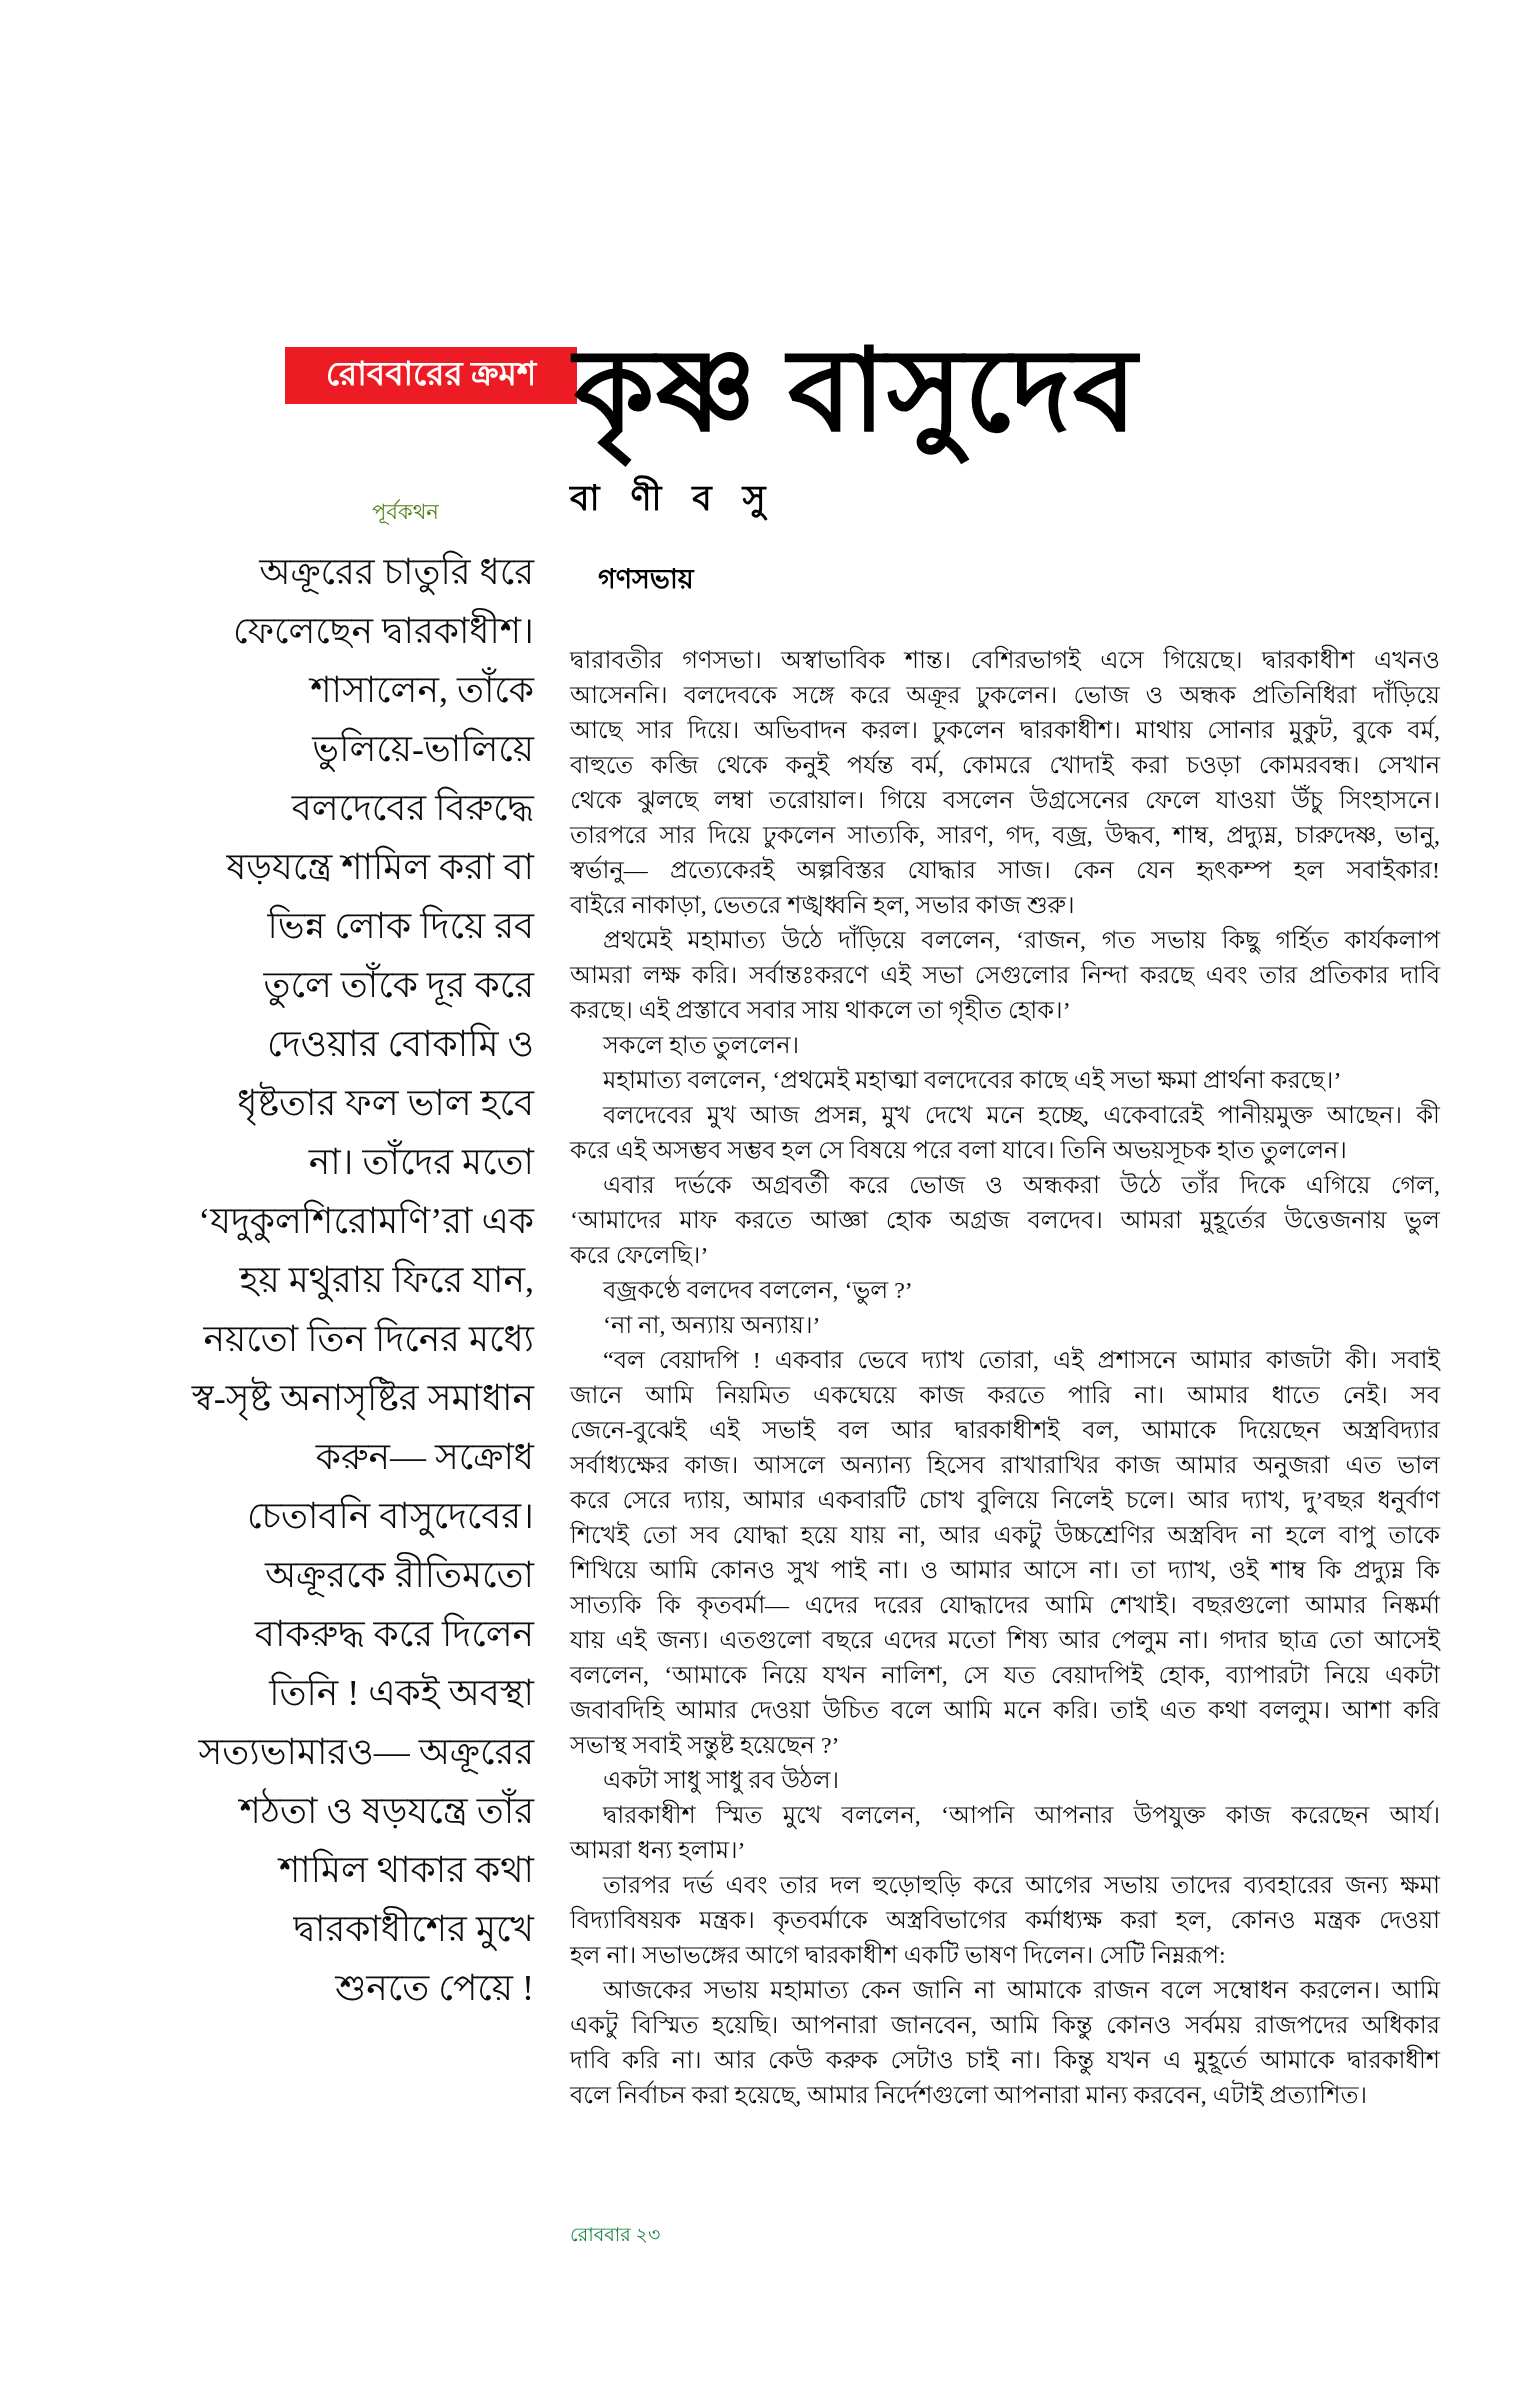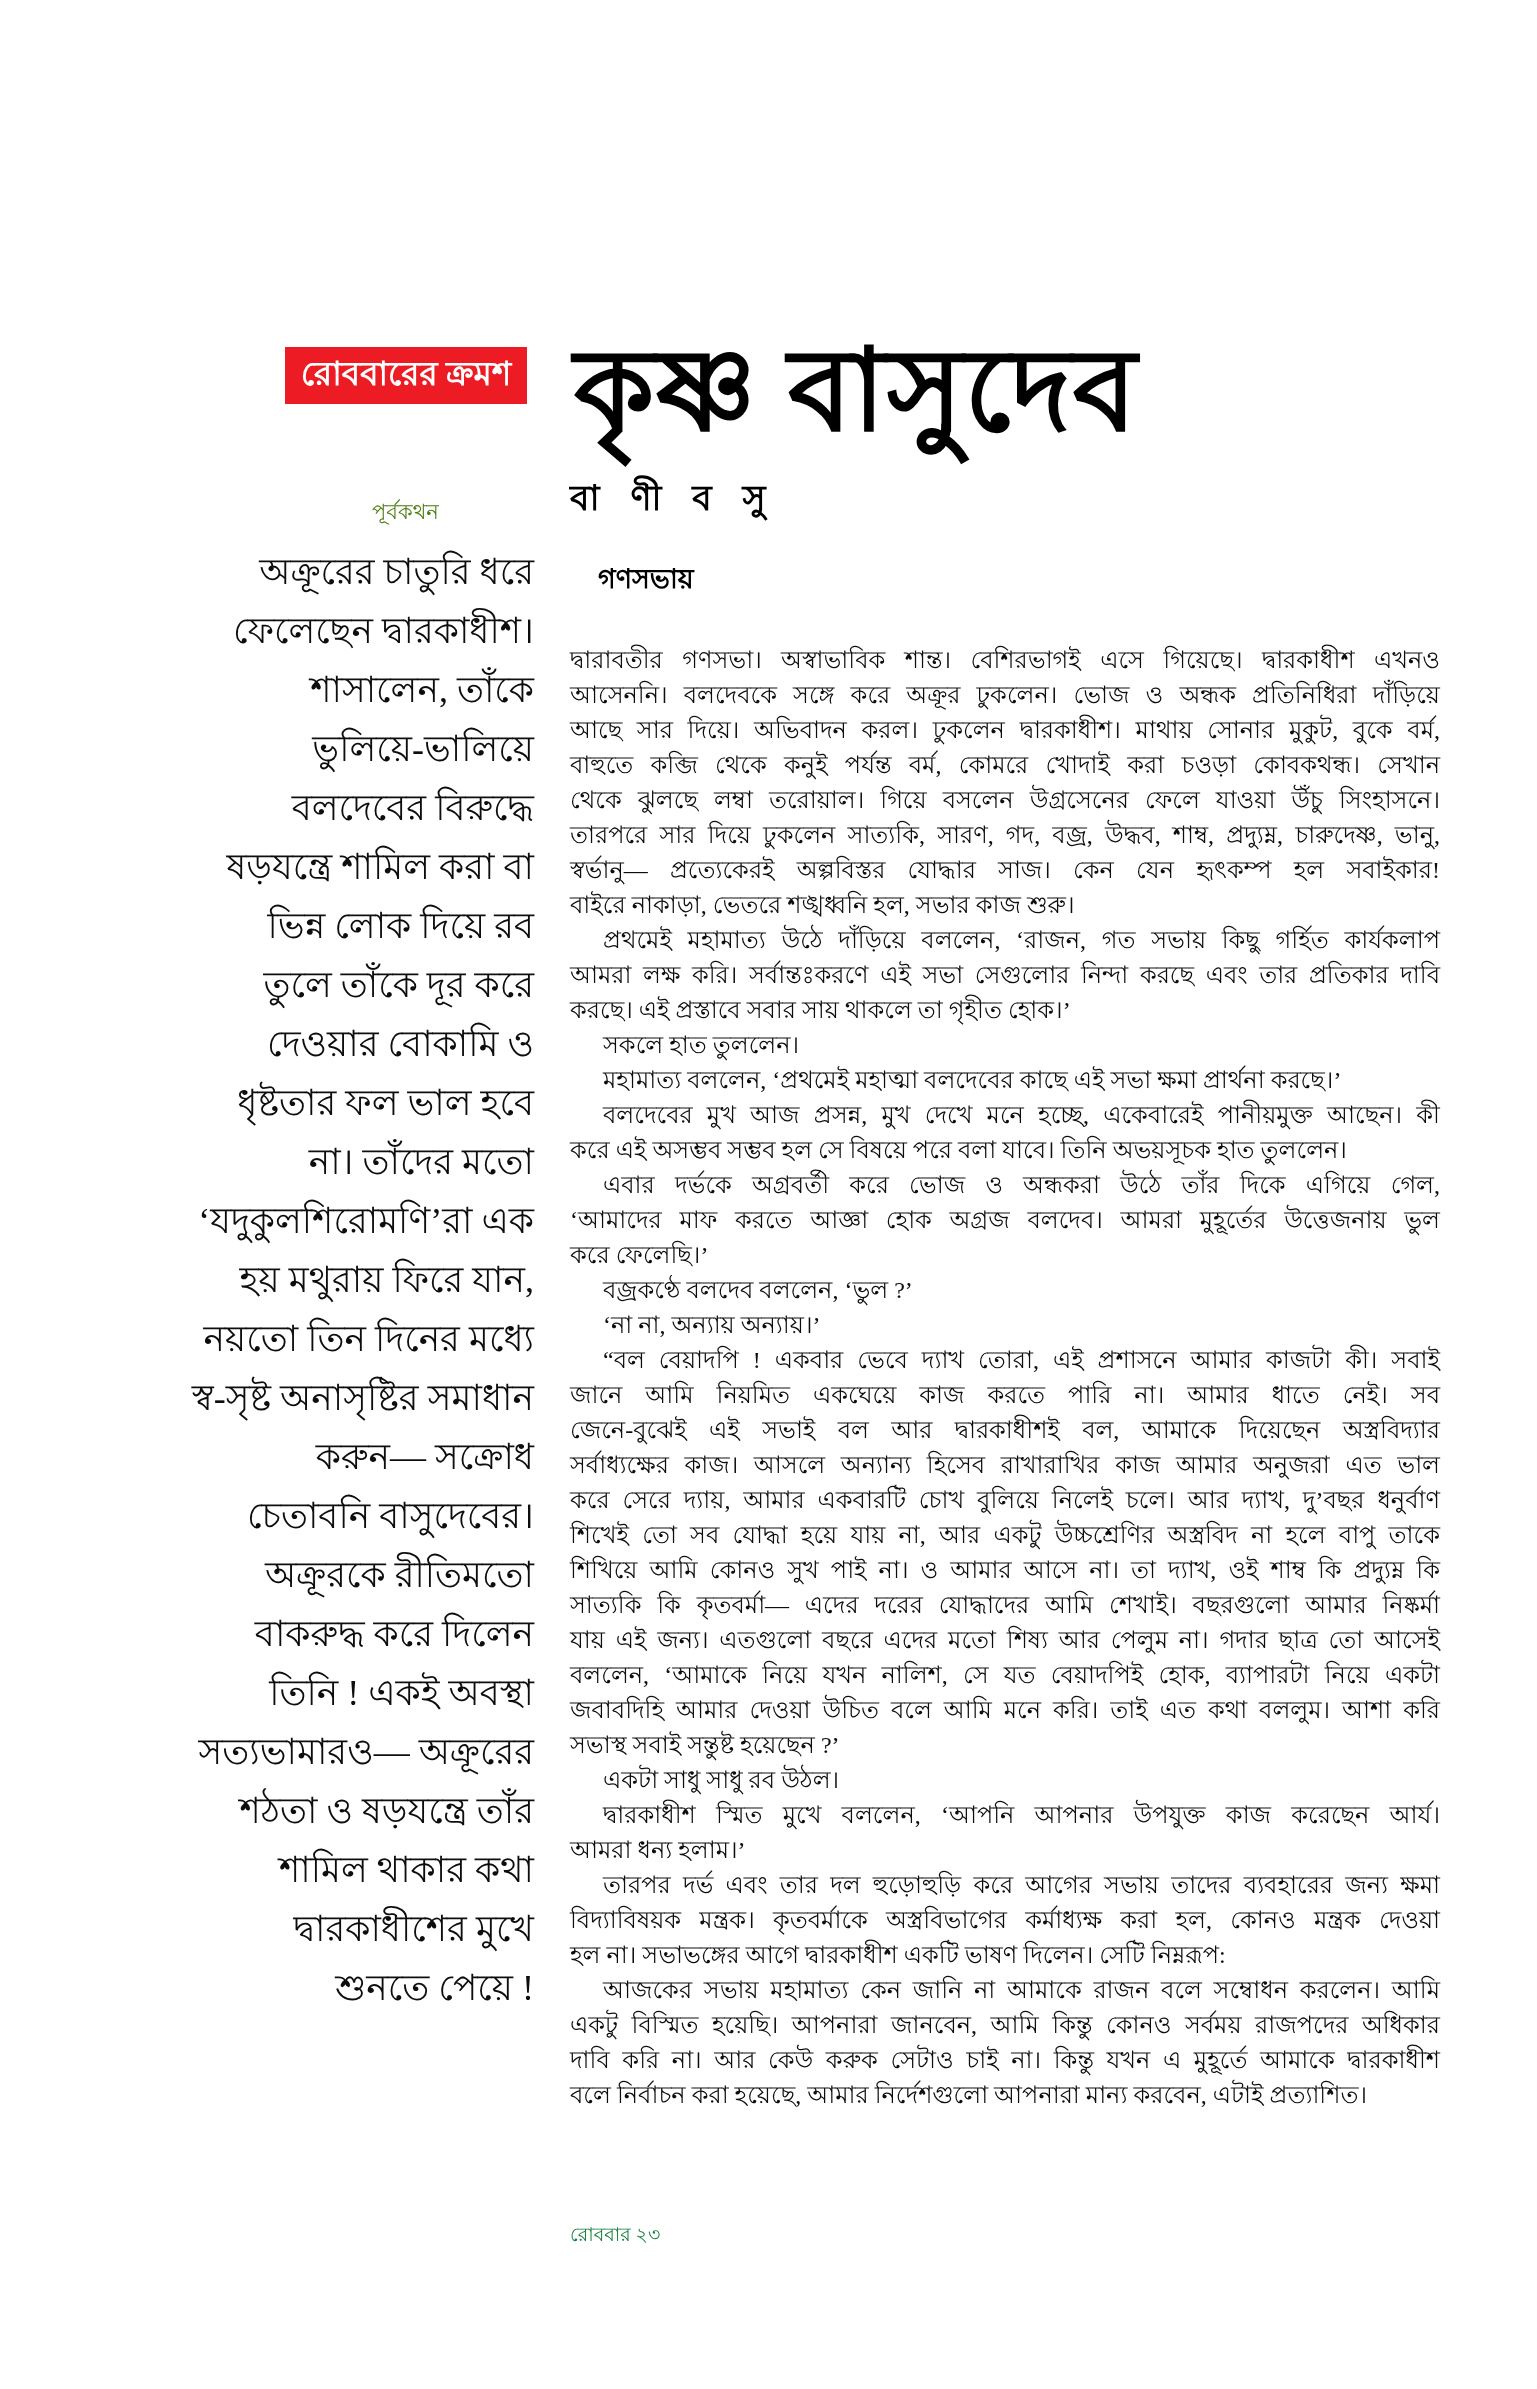--- a/index.html
+++ b/index.html
@@ -8,21 +8,21 @@
     background: #ffffff;
     position: relative;
     font-family: "Liberation Serif", "DejaVu Serif", serif;
     color: #111111;
     -webkit-font-smoothing: antialiased;
   }
   .page { position: absolute; inset: 0; overflow: hidden; }
 
   .badge {
     position: absolute; left: 285px; top: 347px;
-    width: 242px; height: 57px;
+    width: 292px; height: 57px;
     background: #ed1c24; color: #ffffff;
     display: flex; align-items: center; justify-content: center;
     font-size: 33px; font-weight: bold; white-space: nowrap;
   }
 
   .title {
     position: absolute; left: 558px; top: 304px;
     font-size: 115px; font-weight: bold; line-height: 1.25;
     white-space: nowrap; color: #000;
     letter-spacing: 1.6px;
@@ -110,21 +110,21 @@
       <div class="sline">শঠতা ও ষড়যন্ত্রে তাঁর</div>
       <div class="sline">শামিল থাকার কথা</div>
       <div class="sline">দ্বারকাধীশের মুখে</div>
       <div class="sline">শুনতে পেয়ে !</div>
     </div>
 
   <div class="body-col" id="body-col">
       <div class="line">দ্বারাবতীর গণসভা। অস্বাভাবিক শান্ত। বেশিরভাগই এসে গিয়েছে। দ্বারকাধীশ এখনও</div>
       <div class="line">আসেননি। বলদেবকে সঙ্গে করে অক্রূর ঢুকলেন। ভোজ ও অন্ধক প্রতিনিধিরা দাঁড়িয়ে</div>
       <div class="line">আছে সার দিয়ে। অভিবাদন করল। ঢুকলেন দ্বারকাধীশ। মাথায় সোনার মুকুট, বুকে বর্ম,</div>
-      <div class="line">বাহুতে কব্জি থেকে কনুই পর্যন্ত বর্ম, কোমরে খোদাই করা চওড়া কোবকথন্ধ। সেখান</div>
+      <div class="line">বাহুতে কব্জি থেকে কনুই পর্যন্ত বর্ম, কোমরে খোদাই করা চওড়া কোমরবন্ধ। সেখান</div>
       <div class="line">থেকে ঝুলছে লম্বা তরোয়াল। গিয়ে বসলেন উগ্রসেনের ফেলে যাওয়া উঁচু সিংহাসনে।</div>
       <div class="line">তারপরে সার দিয়ে ঢুকলেন সাত্যকি, সারণ, গদ, বজ্র, উদ্ধব, শাম্ব, প্রদ্যুম্ন, চারুদেষ্ণ, ভানু,</div>
       <div class="line">স্বর্ভানু— প্রত্যেকেরই অল্পবিস্তর যোদ্ধার সাজ। কেন যেন হৃৎকম্প হল সবাইকার!</div>
       <div class="line noj">বাইরে নাকাড়া, ভেতরে শঙ্খধ্বনি হল, সভার কাজ শুরু।</div>
       <div class="line ind">প্রথমেই মহামাত্য উঠে দাঁড়িয়ে বললেন, ‘রাজন, গত সভায় কিছু গর্হিত কার্যকলাপ</div>
       <div class="line">আমরা লক্ষ করি। সর্বান্তঃকরণে এই সভা সেগুলোর নিন্দা করছে এবং তার প্রতিকার দাবি</div>
       <div class="line noj">করছে। এই প্রস্তাবে সবার সায় থাকলে তা গৃহীত হোক।’</div>
       <div class="line ind noj">সকলে হাত তুললেন।</div>
       <div class="line ind noj">মহামাত্য বললেন, ‘প্রথমেই মহাত্মা বলদেবের কাছে এই সভা ক্ষমা প্রার্থনা করছে।’</div>
       <div class="line ind">বলদেবের মুখ আজ প্রসন্ন, মুখ দেখে মনে হচ্ছে, একেবারেই পানীয়মুক্ত আছেন। কী</div>

